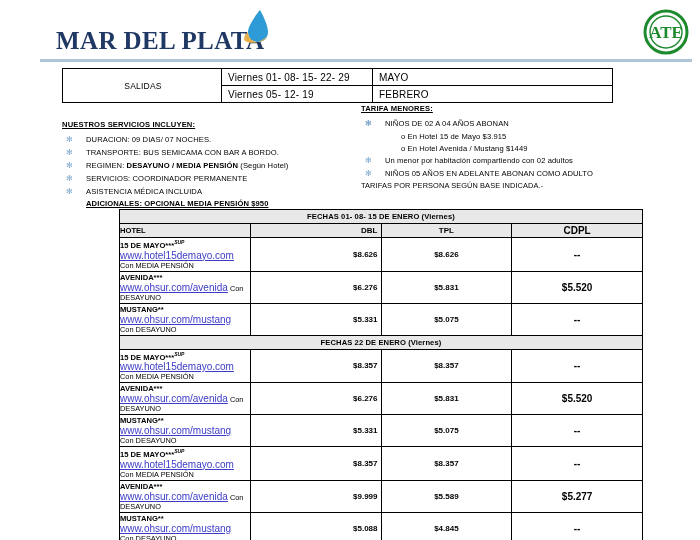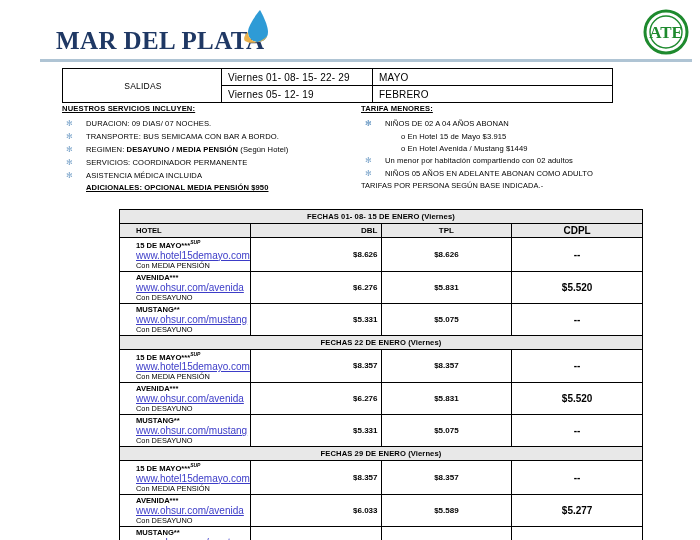--- a/index.html
+++ b/index.html
@@ -38,21 +38,21 @@
     height:12px;
     font-size:10px;
     vertical-align:middle;
     letter-spacing:.2px;
   }
   .salidas .c-lbl{width:148px;text-align:center;font-size:8.5px;}
   .salidas .c-dates{width:140px;}
   .salidas .c-month{}
   
   .info{position:absolute;left:0;top:104px;width:700px;}
-  .col-left{position:absolute;left:62px;top:0;width:318px;}
+  .col-left{position:absolute;left:62px;top:16px;width:318px;}
   .col-right{position:absolute;left:361px;top:0;width:320px;}
   .sec-head{
     font-size:7.6px;font-weight:bold;text-decoration:underline;
     letter-spacing:.15px;margin-bottom:5px;
   }
   .bul{
     position:relative;padding-left:24px;
     font-size:7.6px;line-height:11px;margin-bottom:2px;
     letter-spacing:.1px;white-space:nowrap;
   }
@@ -90,21 +90,21 @@
     font-weight:bold;
     font-size:7.6px;
     letter-spacing:.1px;
   }
   .prices .colhead td{
     background:#E8E8E8;
     text-align:center;
     font-weight:bold;
     font-size:7.6px;
   }
-  .prices td.hotel{width:282px;text-align:left;padding-left:16px;}
+  .prices td.hotel{width:282px;text-align:left;padding-left:0;}
   .prices td.num{width:47px;text-align:right;font-weight:bold;font-size:8px;}
   .prices td.num2{width:57px;text-align:center;font-weight:bold;font-size:8px;}
   .prices td.num3{width:91px;text-align:center;font-weight:bold;font-size:10px;}
   .hname{font-weight:bold;font-size:7.6px;}
   .sup{font-size:5px;vertical-align:super;font-weight:bold;font-style:italic;}
   .lnk{color:#3C3CC8;text-decoration:underline;font-size:10px;}
   .reg{font-size:7.4px;}
 </style>
 </head>
 <body>
@@ -212,32 +212,29 @@
         <td class="num">$6.276</td>
         <td class="num2">$5.831</td>
         <td class="num3">$5.520</td>
       </tr>
       <tr>
         <td class="hotel"><span class="hname">MUSTANG**</span> <a class="lnk" href="#">www.ohsur.com/mustang</a><span class="reg"> Con DESAYUNO</span></td>
         <td class="num">$5.331</td>
         <td class="num2">$5.075</td>
         <td class="num3">--</td>
       </tr>
-      <tr class="secrow">
-        <td colspan="4">FECHAS 29 DE ENERO (Viernes)</td>
-      </tr>
       <tr>
         <td class="hotel"><span class="hname">15 DE MAYO***</span><span class="sup">SUP</span> <a class="lnk" href="#">www.hotel15demayo.com</a><span class="reg"> Con MEDIA PENSIÓN</span></td>
         <td class="num">$8.357</td>
         <td class="num2">$8.357</td>
         <td class="num3">--</td>
       </tr>
       <tr>
         <td class="hotel"><span class="hname">AVENIDA***</span> <a class="lnk" href="#">www.ohsur.com/avenida</a><span class="reg"> Con DESAYUNO</span></td>
-        <td class="num">$6.033</td>
+        <td class="num">$9.999</td>
         <td class="num2">$5.589</td>
         <td class="num3">$5.277</td>
       </tr>
       <tr>
         <td class="hotel"><span class="hname">MUSTANG**</span> <a class="lnk" href="#">www.ohsur.com/mustang</a><span class="reg"> Con DESAYUNO</span></td>
         <td class="num">$5.088</td>
         <td class="num2">$4.845</td>
         <td class="num3">--</td>
       </tr>
     </tbody>

